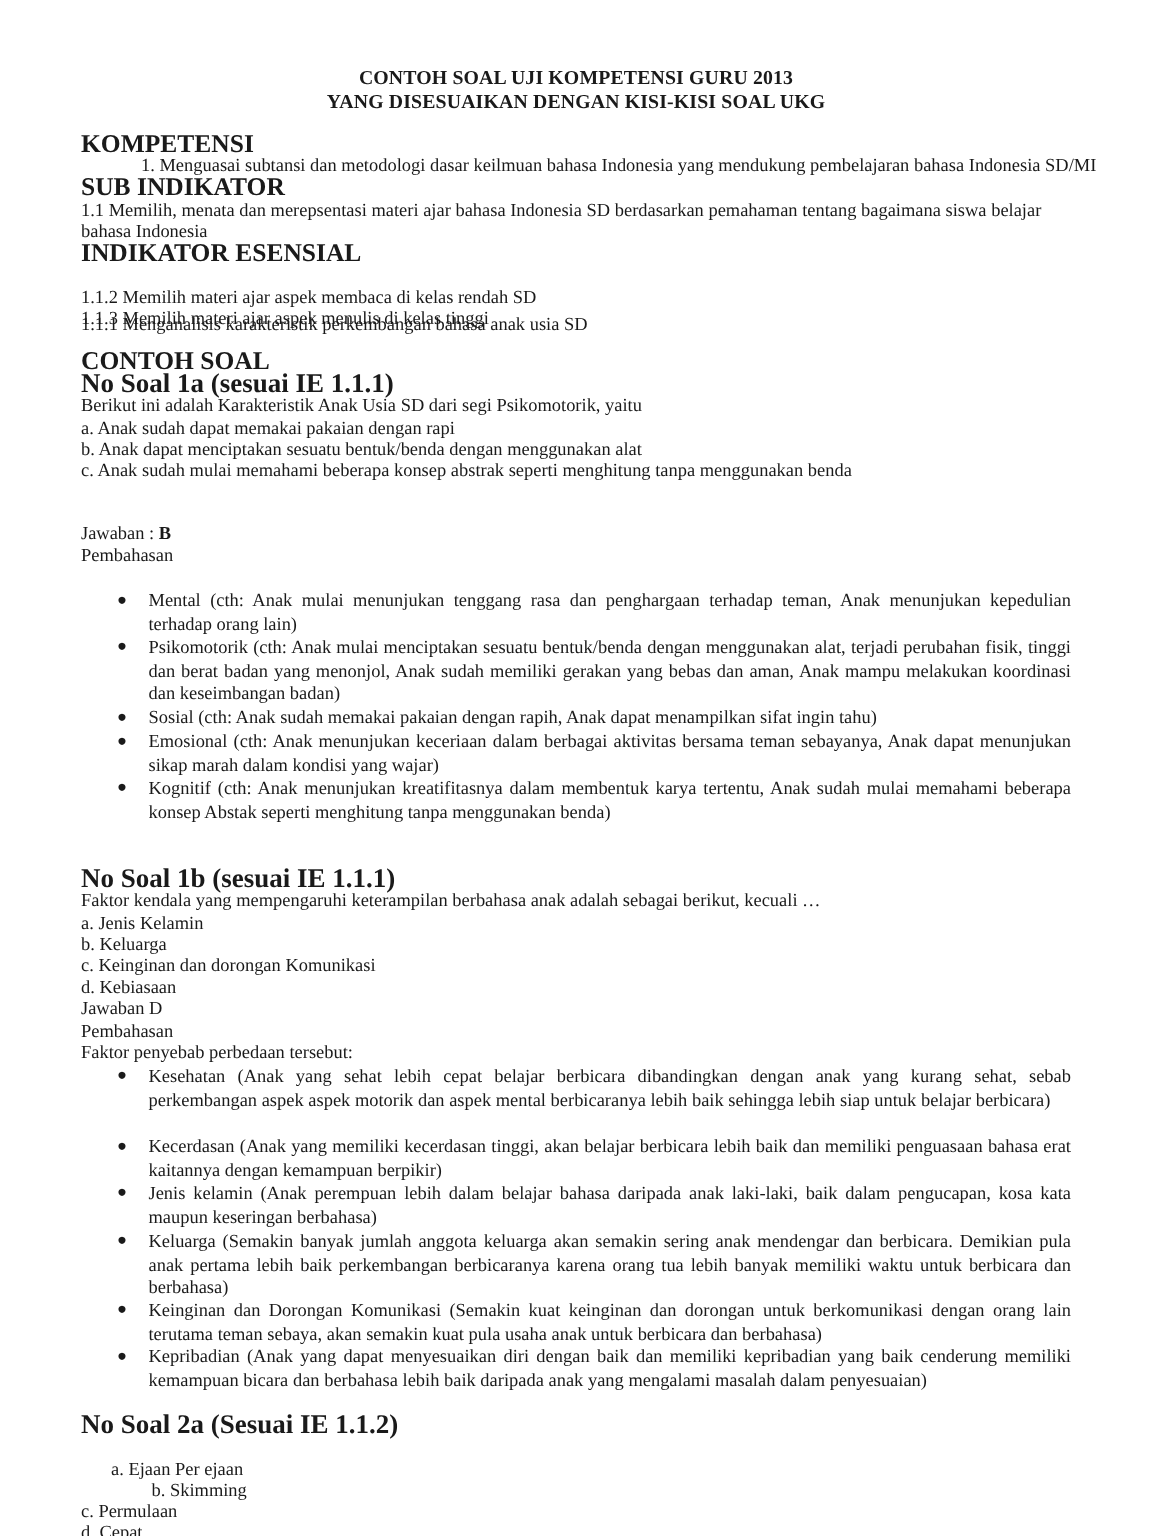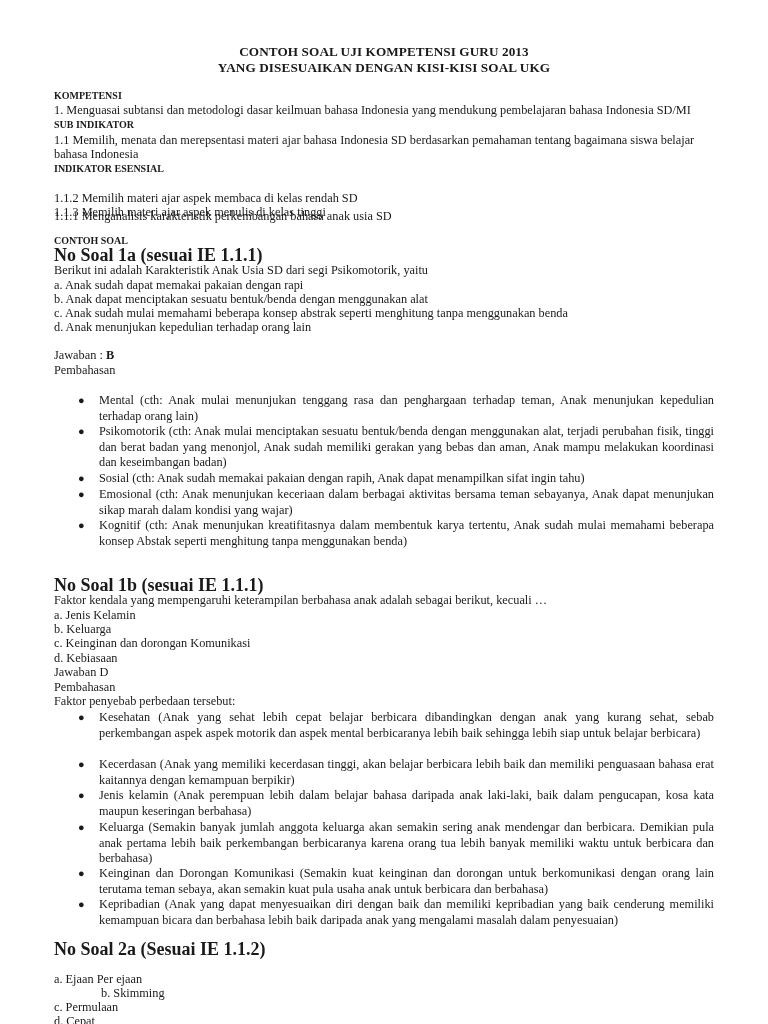--- a/index.html
+++ b/index.html
@@ -2,53 +2,52 @@
 <html><head>
 <meta charset="utf-8">
 <style>
   html, body { margin:0; padding:0; background:#ffffff; }
   body { width:768px; height:1024px; overflow:hidden; position:relative;
          font-family:"Liberation Serif", "DejaVu Serif", serif; color:#1a1a1a; }
   .page { position:absolute; left:0; top:0; width:664px; height:1024px; }
   .title { position:absolute; left:0; width:768px; text-align:center; font-weight:bold;
            font-size:13.2px; letter-spacing:0.1px; }
   .line { position:absolute; left:54px; font-size:12.3px; white-space:nowrap; line-height:15px; }
-  .h { font-weight:bold; font-size:10px; }
+  .h { font-weight:bold; font-size:17px; }
   .hb { font-weight:bold; font-size:18px; }
   .bullet-row { position:absolute; left:78px; width:636px; font-size:12.3px; line-height:15.6px; }
   .bullet-row .dot { position:absolute; left:0; top:0; font-size:11px; }
   .bullet-row .txt { position:absolute; left:21px; width:615px; text-align:justify; }
   b.ans { font-weight:bold; }
 </style>
 </head>
 <body>
 
 <div class="page">
 
   <div class="title" style="top:44px;">CONTOH SOAL UJI KOMPETENSI GURU 2013</div>
   <div class="title" style="top:60px;">YANG DISESUAIKAN DENGAN KISI-KISI SOAL UKG</div>
 
   <div class="line h" style="top:88px;">KOMPETENSI</div>
-  <div class="line" style="top:103px;">1. Menguasai subtansi dan metodologi dasar keilmuan bahasa Indonesia yang mendukung pembelajaran bahasa Indonesia SD/MI</div>
+  <div class="line" style="top:103px;margin-left:40px;">1. Menguasai subtansi dan metodologi dasar keilmuan bahasa Indonesia yang mendukung pembelajaran bahasa Indonesia SD/MI</div>
   <div class="line h" style="top:117px;">SUB INDIKATOR</div>
   <div class="line" style="top:133px;">1.1 Memilih, menata dan merepsentasi materi ajar bahasa Indonesia SD berdasarkan pemahaman tentang bagaimana siswa belajar</div>
   <div class="line" style="top:147px;">bahasa Indonesia</div>
 
   <div class="line h" style="top:161px;">INDIKATOR ESENSIAL</div>
   <div class="line" style="top:176px;margin-top:33px;">1.1.1 Menganalisis karakteristik perkembangan bahasa anak usia SD</div>
   <div class="line" style="top:191px;">1.1.2 Memilih materi ajar aspek membaca di kelas rendah SD</div>
   <div class="line" style="top:205px;">1.1.3 Memilih materi ajar aspek menulis di kelas tinggi</div>
 
   <div class="line h" style="top:233px;">CONTOH SOAL</div>
   <div class="line hb" style="top:248px;">No Soal 1a (sesuai IE 1.1.1)</div>
   <div class="line" style="top:263px;">Berikut ini adalah Karakteristik Anak Usia SD dari segi Psikomotorik, yaitu</div>
   <div class="line" style="top:292px;">b. Anak dapat menciptakan sesuatu bentuk/benda dengan menggunakan alat</div>
   <div class="line" style="top:278px;">a. Anak sudah dapat memakai pakaian dengan rapi</div>
   <div class="line" style="top:306px;">c. Anak sudah mulai memahami beberapa konsep abstrak seperti menghitung tanpa menggunakan benda</div>
-  <div class="line" style="top:320px;">d. Anak menunjukan kepedulian terhadap orang lain</div>
 
   <div class="line" style="top:348px;">
     <span>Jawaban : </span><b class="ans">B</b>
   </div>
   <div class="line" style="top:363px;">Pembahasan</div>
 
   <div class="bullet-row" style="top:393px;">
     <span class="dot">●</span>
     <span class="txt">Mental (cth: Anak mulai menunjukan tenggang rasa dan penghargaan terhadap teman, Anak menunjukan kepedulian terhadap orang lain)</span>
   </div>
@@ -98,18 +97,18 @@
   <div class="bullet-row" style="top:866px;">
     <span class="dot">●</span>
     <span class="txt">Keinginan dan Dorongan Komunikasi (Semakin kuat keinginan dan dorongan untuk berkomunikasi dengan orang lain terutama teman sebaya, akan semakin kuat pula usaha anak untuk berbicara dan berbahasa)</span>
   </div>
   <div class="bullet-row" style="top:897px;">
     <span class="dot">●</span>
     <span class="txt">Kepribadian (Anak yang dapat menyesuaikan diri dengan baik dan memiliki kepribadian yang baik cenderung memiliki kemampuan bicara dan berbahasa lebih baik daripada anak yang mengalami masalah dalam penyesuaian)</span>
   </div>
 
   <div class="line hb" style="top:942px;">No Soal 2a (Sesuai IE 1.1.2)</div>
-  <div class="line" style="top:972px;">a. Ejaan Per ejaan</div>
+  <div class="line" style="top:972px;margin-left:20px;">a. Ejaan Per ejaan</div>
   <div class="line" style="top:986px;padding-left:47px;">b. Skimming</div>
   <div class="line" style="top:1000px;">c. Permulaan</div>
   <div class="line" style="top:1014px;">d. Cepat</div>
 
 </div>
 
 </body></html>

